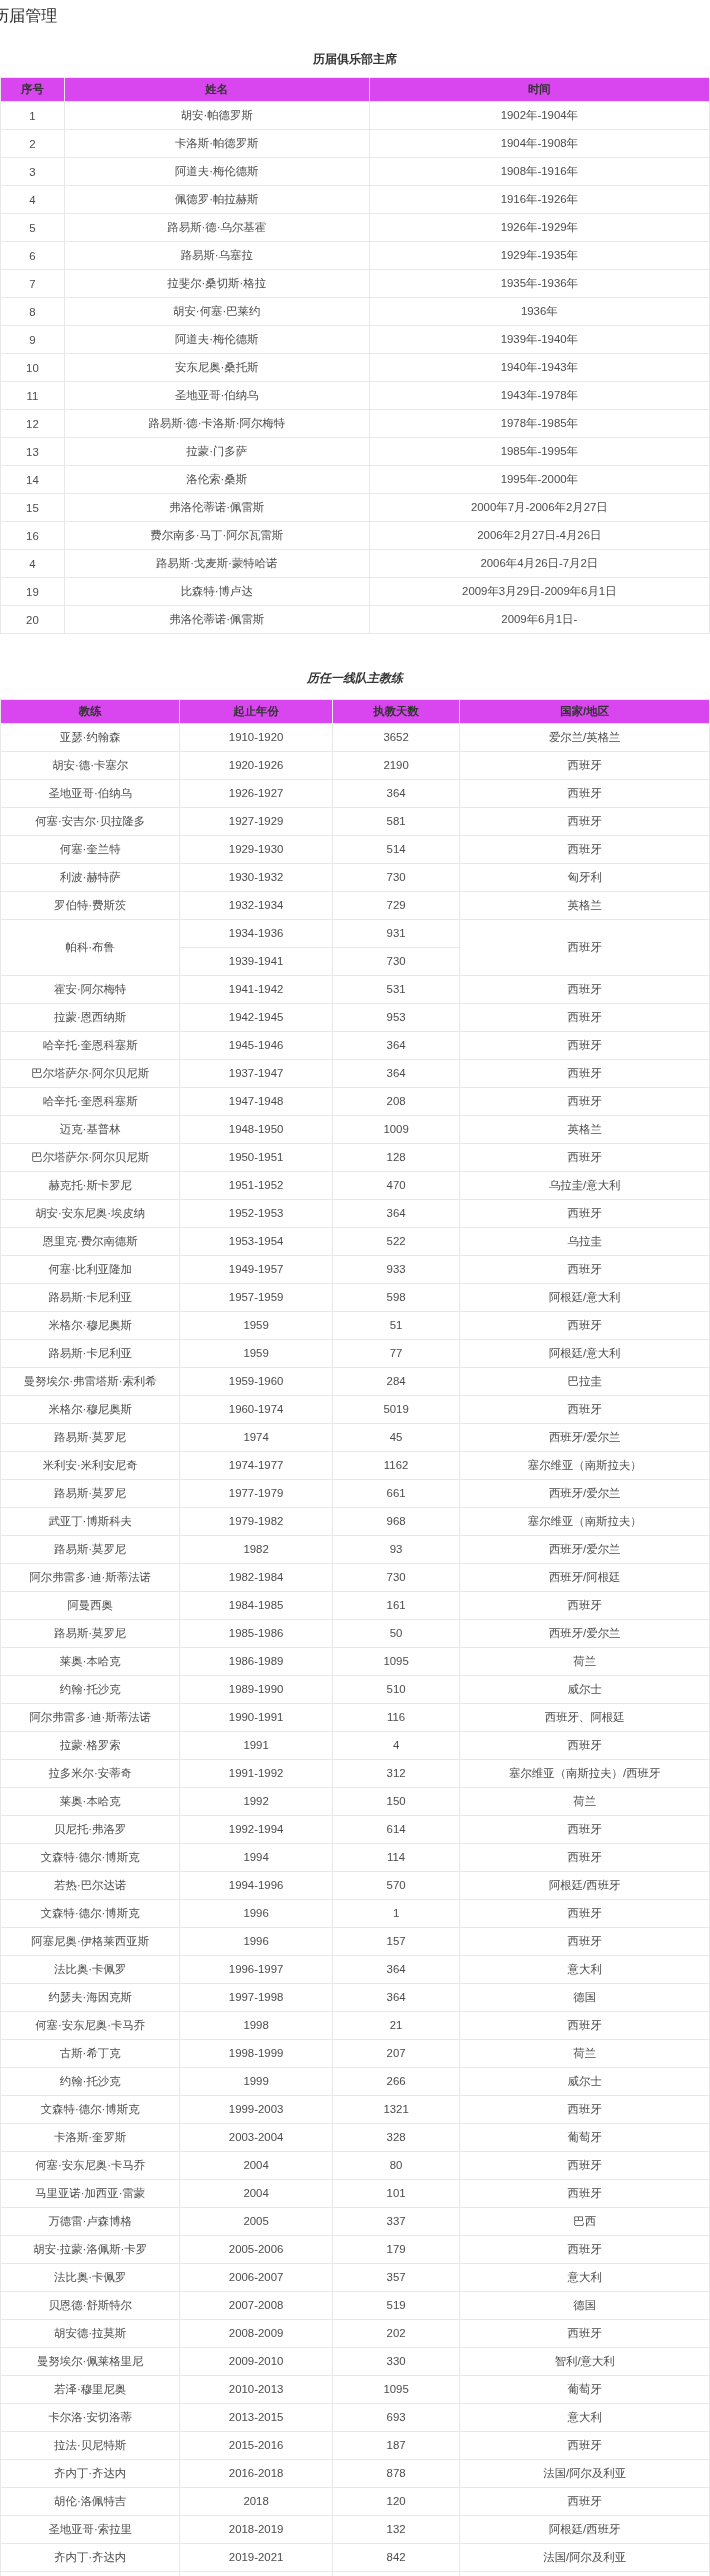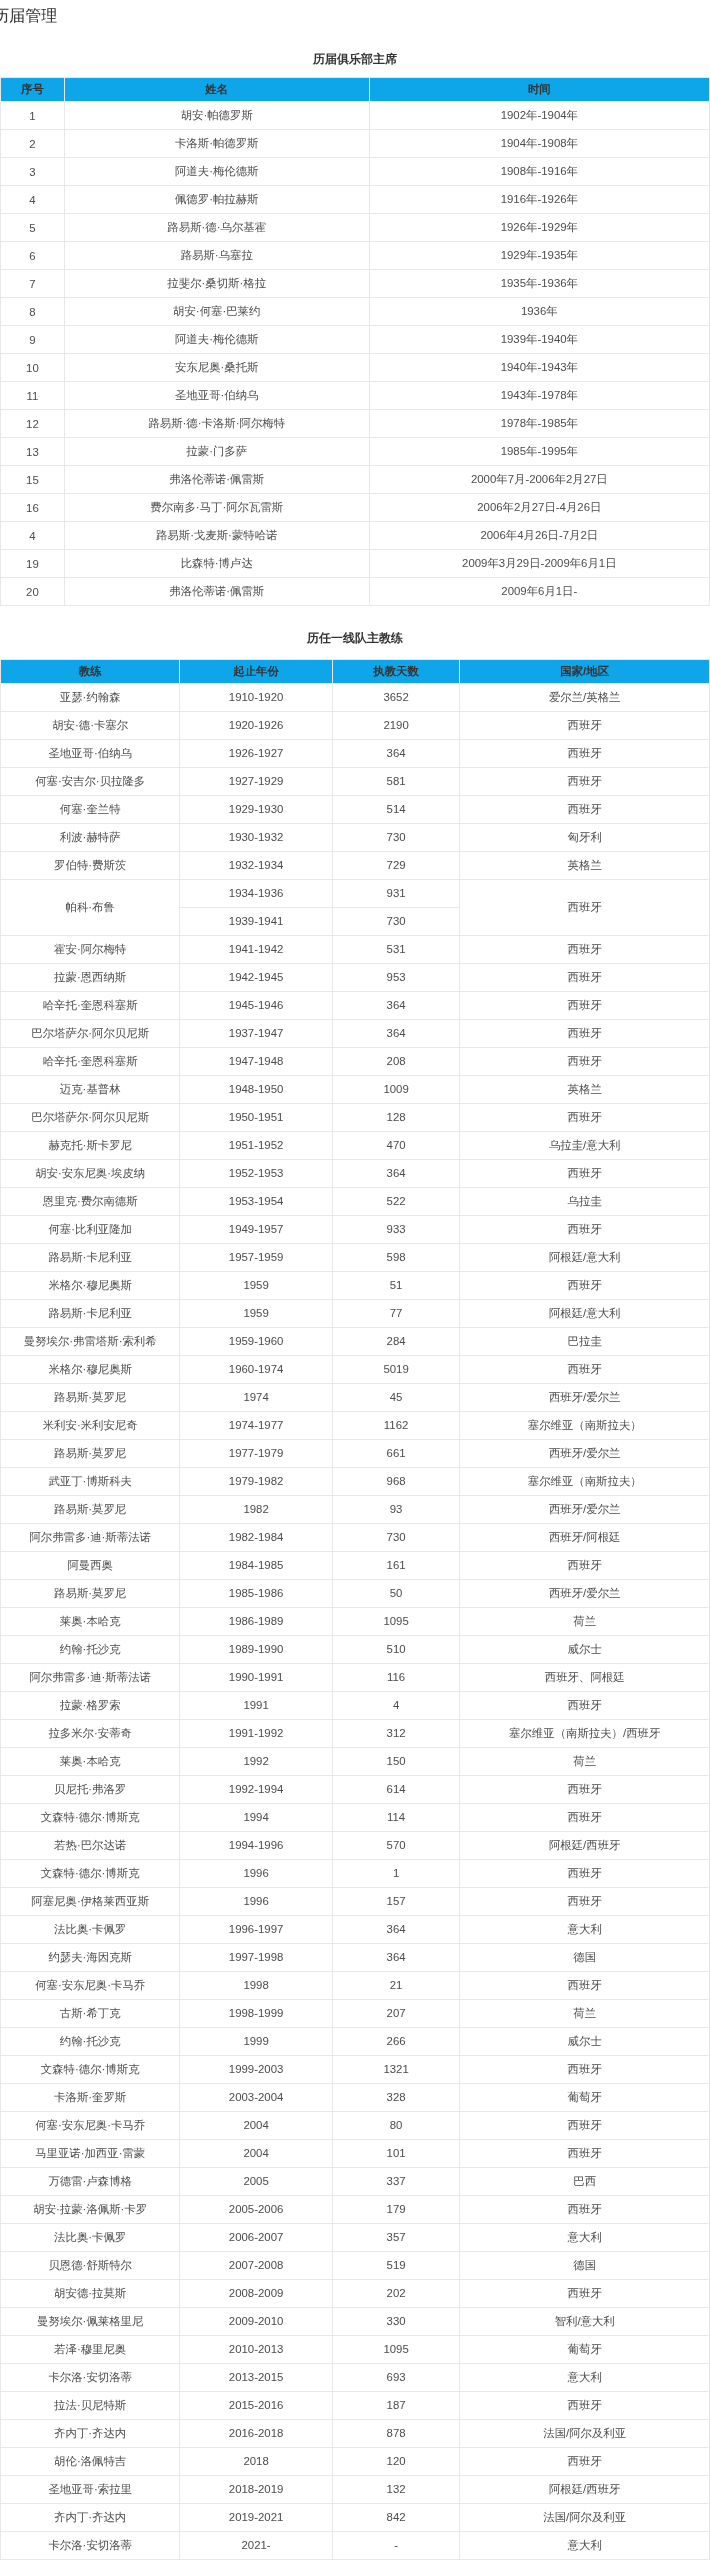--- a/index.html
+++ b/index.html
@@ -16,35 +16,35 @@
     margin: 5.7px 0 0 -6.7px; 
     line-height: 1.2;
   }
   .table-caption {
     text-align: center;
     font-size: 12px;
     font-weight: bold;
     color: #333333;
     margin: 26px 0 9.5px 0;
   }
-  .table-caption.second { margin-top: 24px; margin-bottom: 11.4px; }
+  .table-caption.second { margin-top: 36px; margin-bottom: 11.4px; font-style: italic; }
   table {
     width: 100%;
     border-collapse: collapse;
     table-layout: fixed;
   }
   th, td {
     border: 1px solid #e8e8e8;
     text-align: center;
     font-size: 11.4px;
     overflow: hidden;
     white-space: nowrap;
   }
   th {
-    background: #0ea5e9;
+    background: #d946ef;
     color: #333333;
     font-weight: bold;
     height: 24px;
     padding: 1.9px 3.8px;
   }
   td {
     color: #4c4c4c;
     height: 28px;
     padding: 1.9px 3.8px;
   }
@@ -140,20 +140,25 @@
           <td>12</td>
           <td>路易斯·德·卡洛斯·阿尔梅特</td>
           <td>1978年-1985年</td>
         </tr>
         <tr>
           <td>13</td>
           <td>拉蒙·门多萨</td>
           <td>1985年-1995年</td>
         </tr>
         <tr>
+          <td>14</td>
+          <td>洛伦索·桑斯</td>
+          <td>1995年-2000年</td>
+        </tr>
+        <tr>
           <td>15</td>
           <td>弗洛伦蒂诺·佩雷斯</td>
           <td>2000年7月-2006年2月27日</td>
         </tr>
         <tr>
           <td>16</td>
           <td>费尔南多·马丁·阿尔瓦雷斯</td>
           <td>2006年2月27日-4月26日</td>
         </tr>
         <tr>

